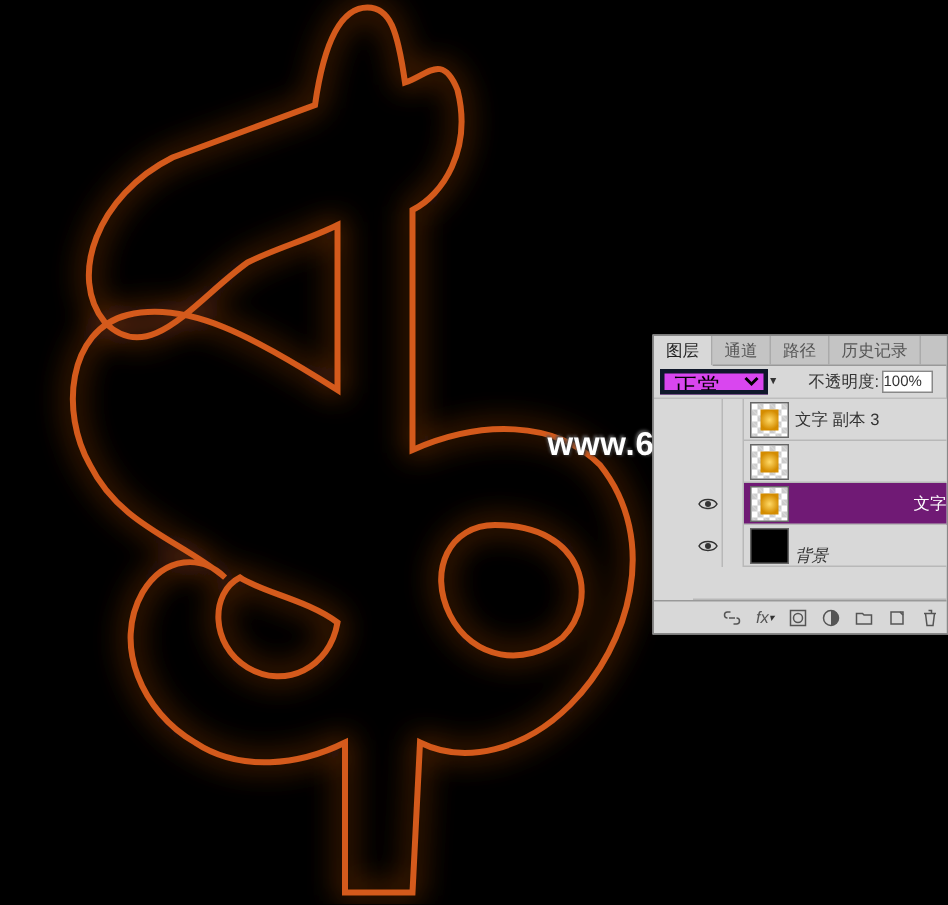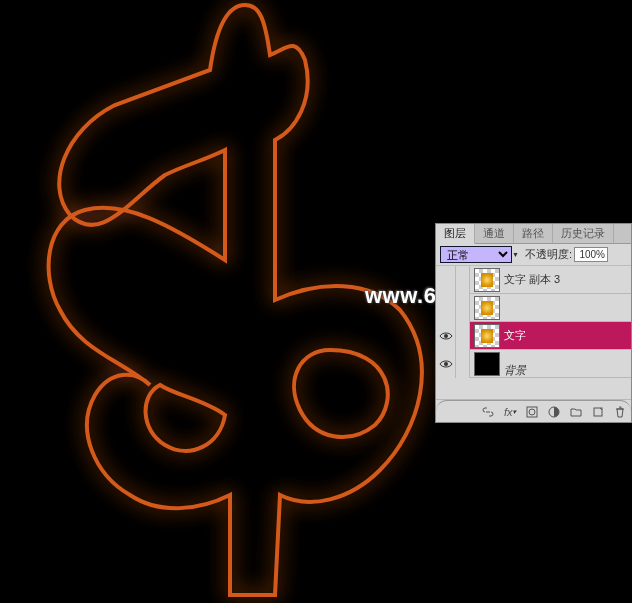--- a/index.html
+++ b/index.html
@@ -53,64 +53,63 @@
 }
 
 .panel-row {
   display: flex;
   align-items: center;
   padding: 2px 4px;
   height: 22px;
   border-bottom: 1px solid #bdbdbd;
 }
 .blend-mode {
-  background: #c4b5fd;
-  border: 1px solid #0f172a;
-  font-size: 11px;
+  background: #d946ef;
+  border: 3px solid #0f172a;
+  font-size: 16px;
   width: 72px;
   height: 17px;
   padding: 0 2px;
 }
-.label-small { font-size: 11px; color: #333; margin-left: 6px; margin-right: 2px; }
+.label-small { font-size: 11px; color: #333; margin-left: 20px; margin-right: 2px; }
 .value-box {
   background: #fff;
   border: 1px solid #888;
   width: 34px;
   height: 15px;
   font-size: 10px;
-  text-align: right;
   padding-right: 2px;
   line-height: 13px;
 }
 
 .lock-row {
   display: flex;
   align-items: center;
   padding: 2px 4px;
   height: 22px;
   border-bottom: 1px solid #bdbdbd;
   gap: 4px;
 }
 .lock-icon {
   width: 14px; height: 14px;
   display: inline-flex;
   align-items: center; justify-content: center;
   font-size: 10px;
   color: #444;
 }
 
-.layers-list { background: #d8d8d8; }
+.layers-list { background: #d8d8d8; padding-left: 26px; }
 .layer-row {
   display: flex;
   align-items: center;
   height: 28px;
   border-bottom: 1px solid #b8b8b8;
   background: #d8d8d8;
 }
-.layer-row.selected { background: #be185d; color: #fff; }
+.layer-row.selected { background: #701a75; color: #fff; text-align: right; }
 .vis-col {
   width: 20px; height: 28px;
   border-right: 1px solid #b8b8b8;
   display: flex; align-items: center; justify-content: center;
   background: #d8d8d8;
 }
 .eye-icon { width: 14px; height: 10px; }
 .link-col {
   width: 14px; height: 28px;
   border-right: 1px solid #b8b8b8;
@@ -144,21 +143,20 @@
 
 .panel-footer {
   display: flex;
   align-items: center;
   justify-content: flex-end;
   height: 22px;
   background: #d8d8d8;
   border-top: 1px solid #999;
   padding: 0 4px;
   gap: 8px;
-  border-radius: 11px;
 }
 .footer-icon {
   width: 14px; height: 14px;
   display: flex; align-items: center; justify-content: center;
   color: #555;
   font-size: 11px;
 }
 
 .tri { font-size: 7px; color: #333; }
 </style>

